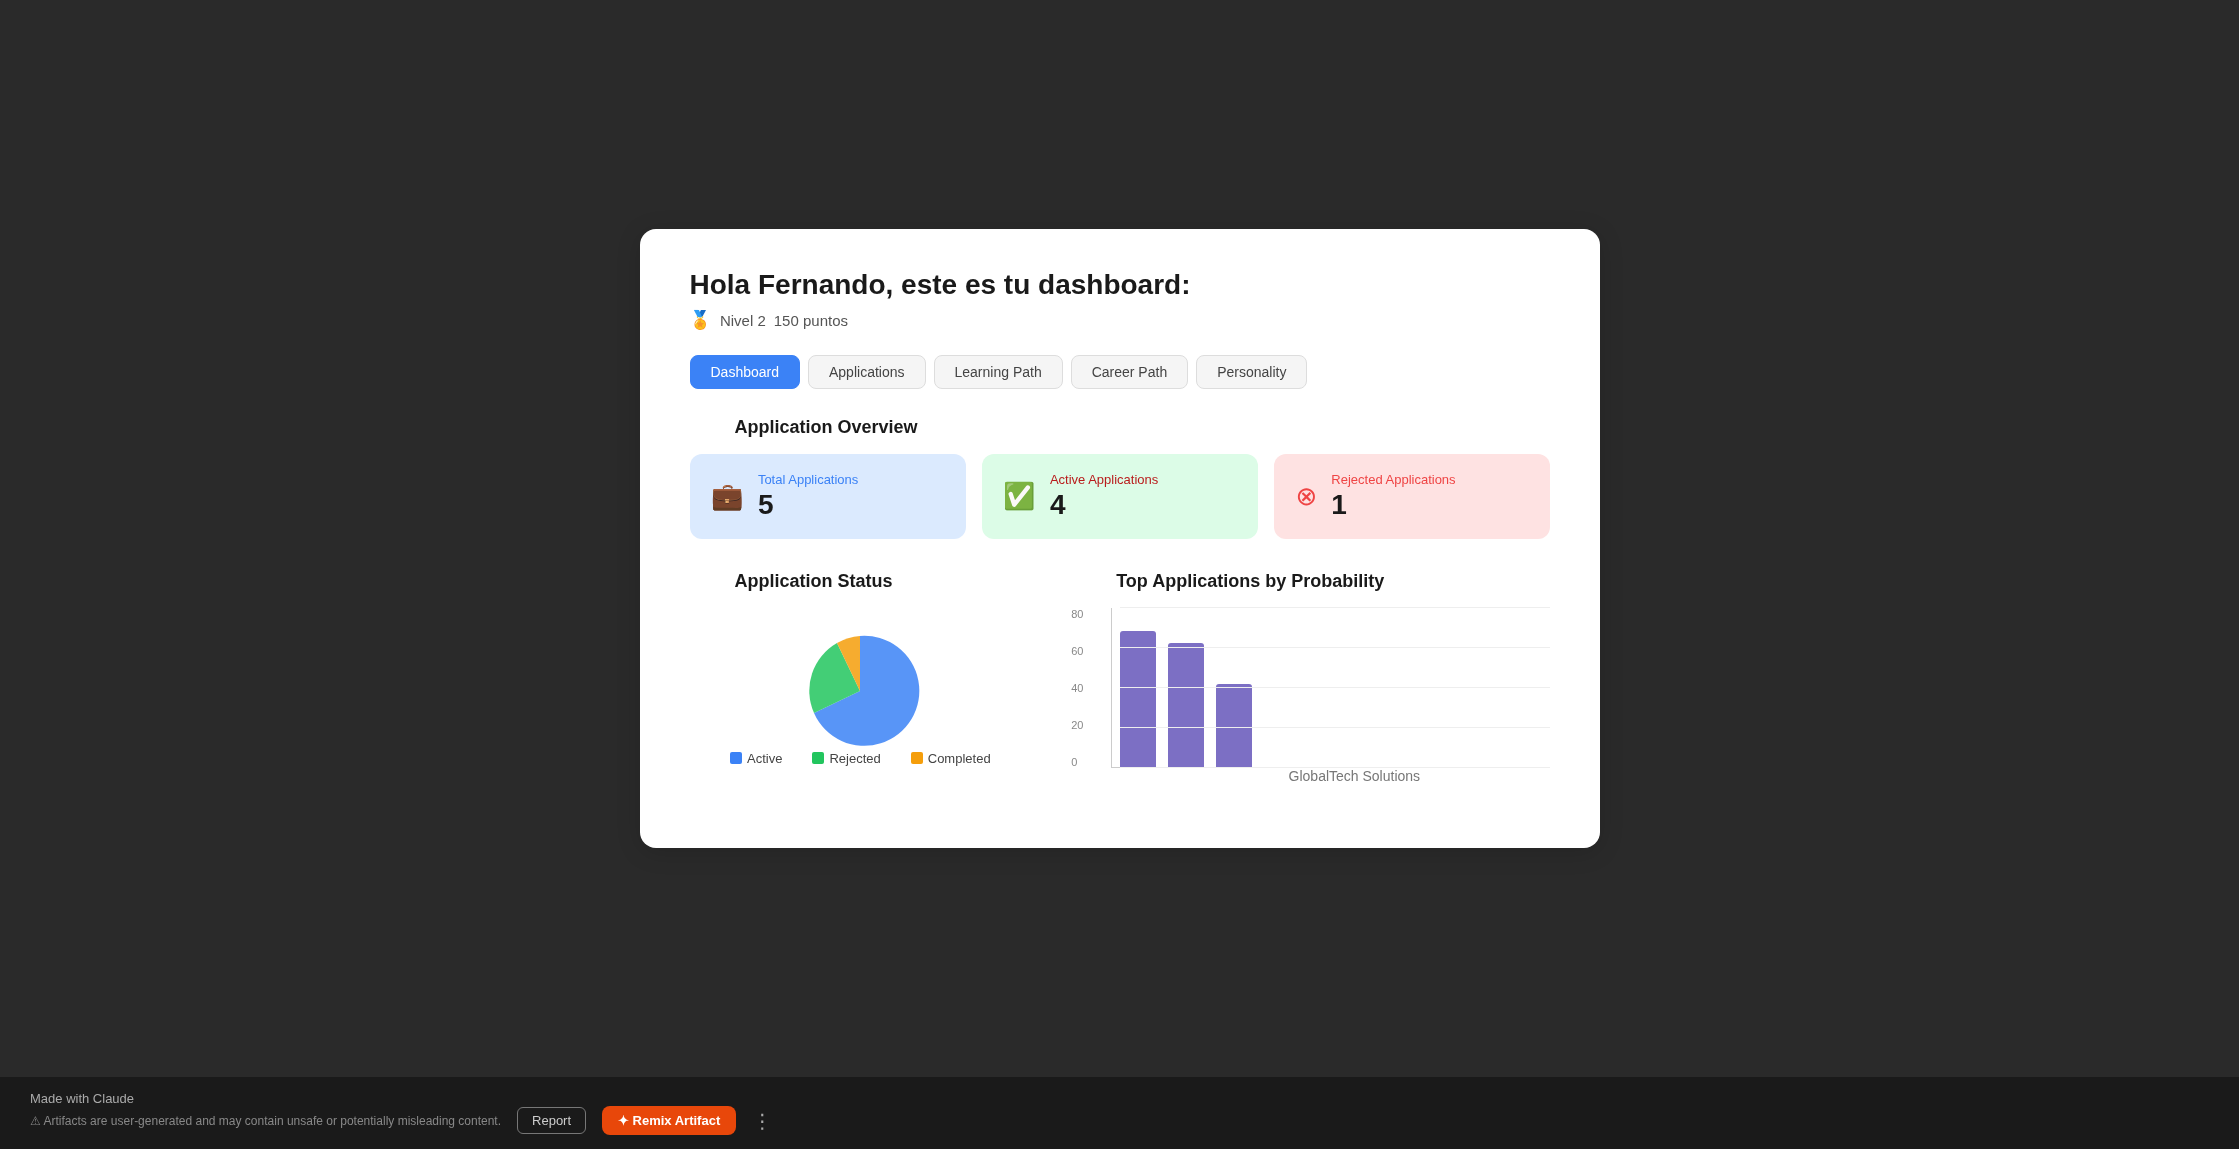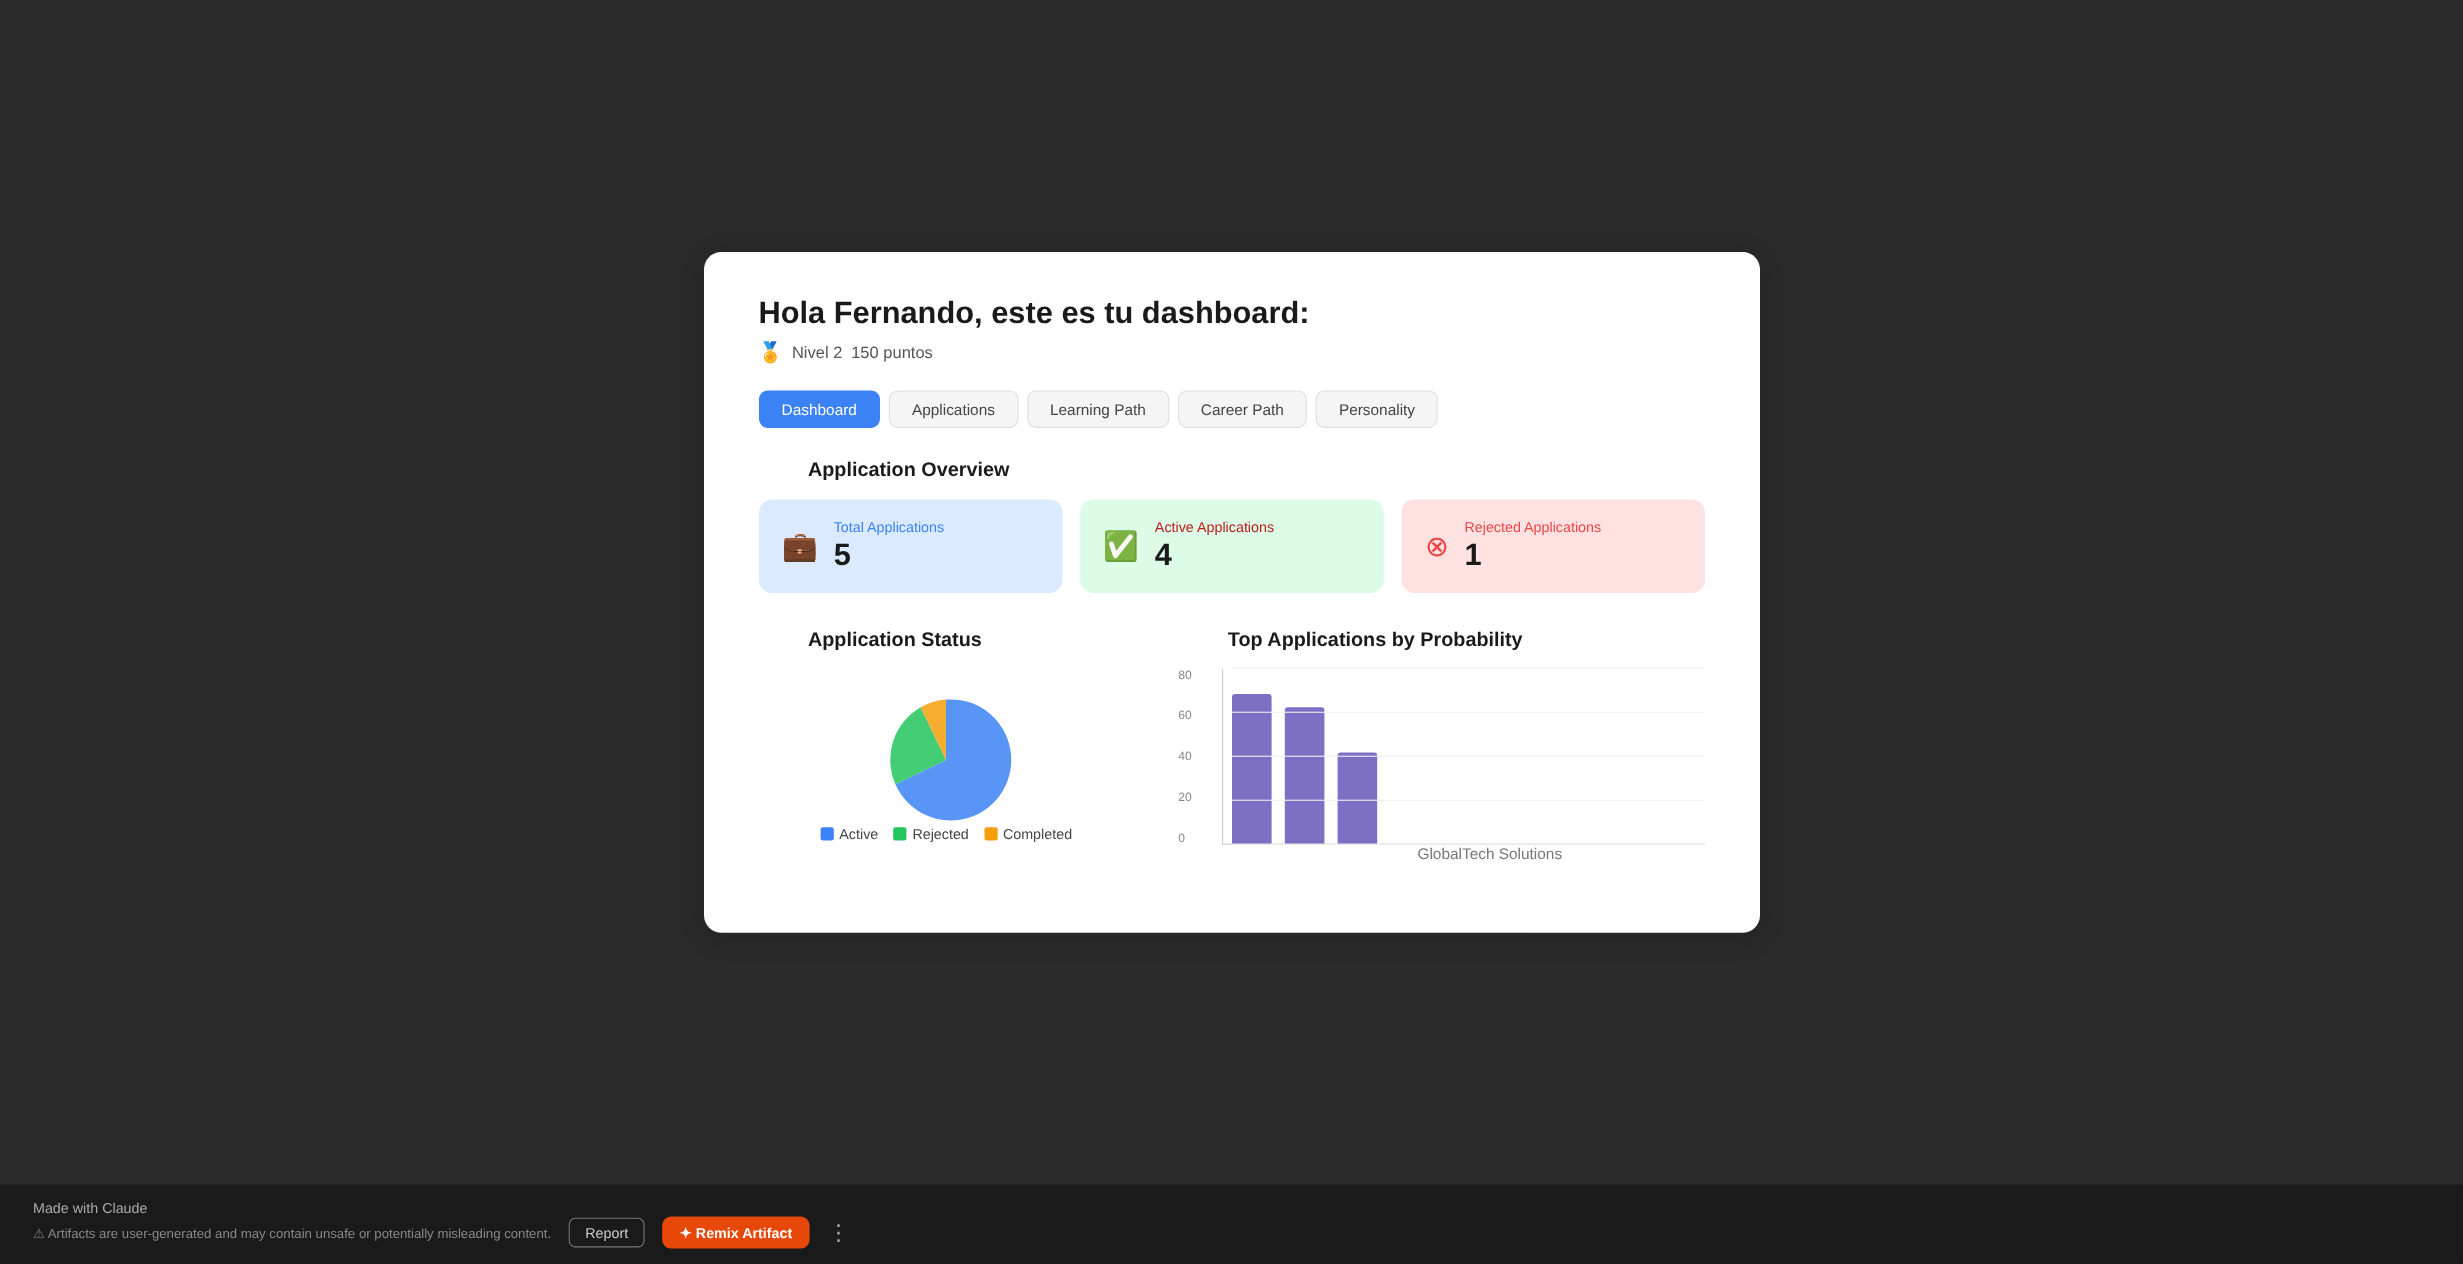--- a/index.html
+++ b/index.html
@@ -120,21 +120,21 @@
     .status-chart-area {
       display: flex;
       flex-direction: column;
       align-items: center;
       justify-content: center;
       min-height: 180px;
       position: relative;
     }
     .legend {
       display: flex;
-      gap: 14px;
+      gap: 30px;
       flex-wrap: wrap;
       justify-content: center;
     }
     .legend-item {
       display: flex;
       align-items: center;
       gap: 5px;
       font-size: 13px;
       color: #444;
     }

